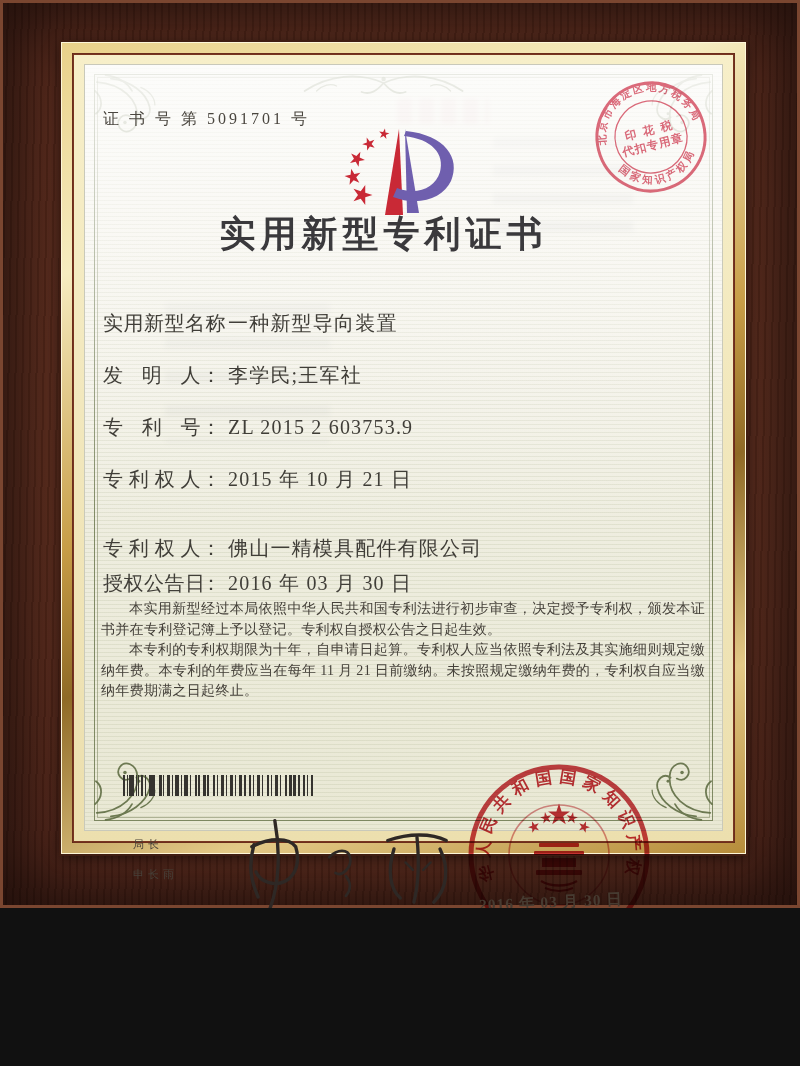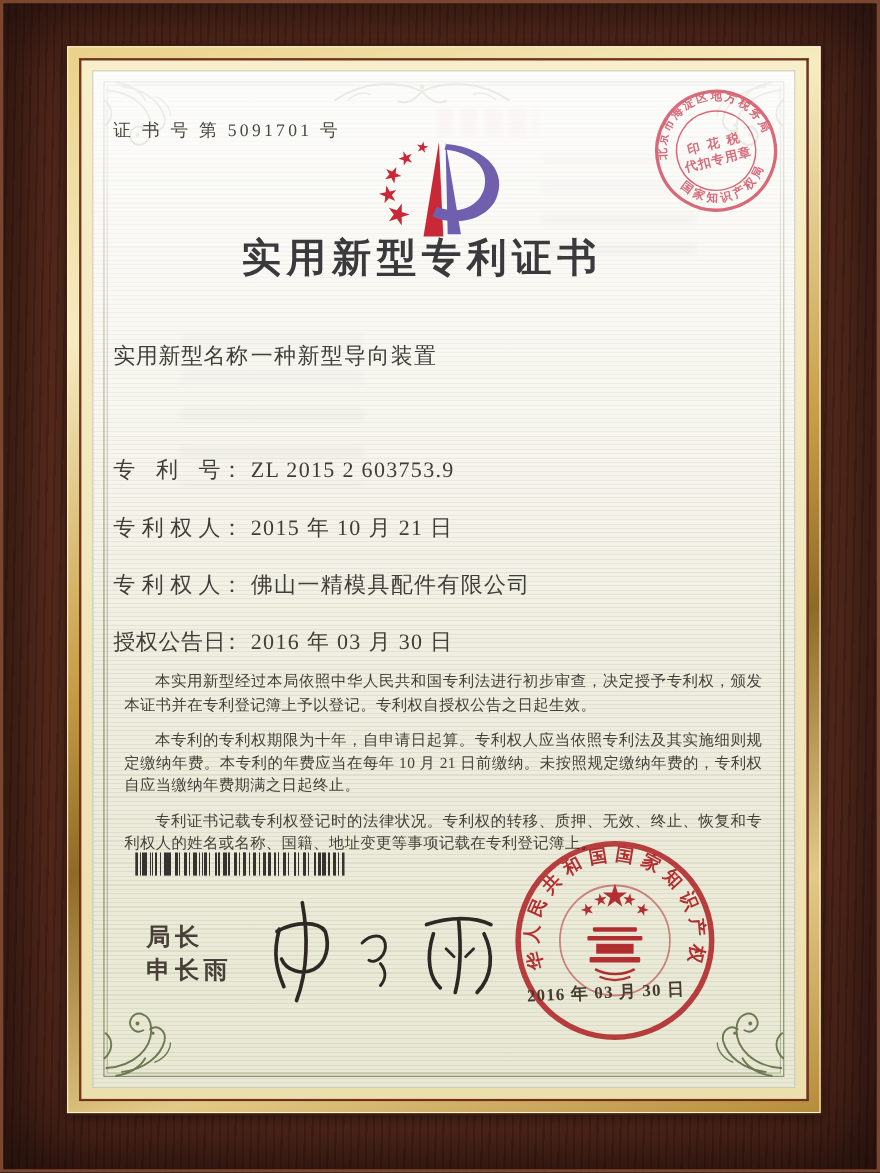--- a/index.html
+++ b/index.html
@@ -1,16 +1,16 @@
 <!DOCTYPE html>
 <html><head>
 <meta charset="utf-8">
 <style>
   html,body{margin:0;padding:0;background:#111;}
-  .scene{position:relative;width:800px;height:1066px;overflow:hidden;
+  .scene{position:relative;width:800px;height:908px;overflow:hidden;
     font-family:"Liberation Serif","DejaVu Serif",serif;
     background:
       repeating-linear-gradient(91deg, rgba(0,0,0,.10) 0 2px, rgba(255,255,255,.02) 2px 7px),
       radial-gradient(135% 115% at 50% 45%, #6b3522 0%, #5a2a1c 40%, #3c1810 78%, #220c07 100%);
   }
   .scene::before{content:'';position:absolute;inset:0;box-shadow:inset 0 0 0 3px #7a4630, inset 0 0 60px 25px rgba(0,0,0,.55);pointer-events:none;}
   
   .gold{position:absolute;inset:42px 54px 54px 61px;
     background:linear-gradient(160deg,#e9d189 0%,#f6ecc0 22%,#c79d46 48%,#8f6a26 62%,#e3c987 82%,#b68c3a 100%);
     box-shadow:0 0 0 2px #3f1d12, inset 0 0 0 1px #fdf6d8, 0 3px 14px rgba(0,0,0,.65);}
@@ -34,26 +34,26 @@
   .swag{position:absolute;top:4px;left:50%;transform:translateX(-62%);width:170px;height:28px;color:#5d6b41;opacity:.65;}
   
   .cert-no{position:absolute;left:18px;top:44px;font-size:16px;letter-spacing:3px;color:#4a463f;}
   .logo{position:absolute;left:244px;top:60px;width:152px;height:98px;}
   .title{position:absolute;left:0;right:40px;top:145px;text-align:center;font-size:36px;font-weight:bold;letter-spacing:5px;color:#3a393c;font-family:Liberation Serif, serif;}
   .field-row{position:absolute;left:18px;font-size:20px;color:#403e38;white-space:nowrap;}
   .field-row .lbl{display:inline-block;width:98px;text-align:justify;text-align-last:justify;letter-spacing:.5px;}
   .field-row .colon{display:inline-block;}
   .field-row .val{margin-left:7px;letter-spacing:1.2px;}
   .body-text{position:absolute;left:16px;top:534px;width:604px;font-size:14px;line-height:20.5px;color:#45413a;text-align:justify;}
-  .body-text p{margin:12px;text-indent:2em;letter-spacing:.3px;}
+  .body-text p{margin:0;text-indent:2em;letter-spacing:.3px;}
   .barcode{position:absolute;left:38px;top:710px;width:190px;height:21px;
     background:
       repeating-linear-gradient(90deg,#35332f 0 2px,transparent 2px 4px,#35332f 4px 5px,transparent 5px 8px,#35332f 8px 11px,transparent 11px 13px,#35332f 13px 14px,transparent 14px 18px),
       repeating-linear-gradient(90deg,transparent 0 6px,#35332f 6px 8px,transparent 8px 15px,#35332f 15px 16px,transparent 16px 23px);}
-  .signer{position:absolute;left:48px;font-size:22px;letter-spacing:4px;color:#474039;font-weight:bold;}
+  .signer{position:absolute;left:48px;font-size:11px;letter-spacing:4px;color:#474039;}
   .signature{position:absolute;left:148px;top:748px;width:230px;height:100px;color:#2e2825;}
   .seal{position:absolute;left:378px;top:694px;width:192px;height:192px;mix-blend-mode:multiply;}
   .seal-date{position:absolute;left:394px;top:826px;width:200px;font-size:15.5px;font-weight:bold;letter-spacing:1px;color:#463b31;transform:rotate(-2.5deg);white-space:nowrap;}
   .footer{position:absolute;left:0;right:48px;top:872px;text-align:center;font-size:13px;letter-spacing:2px;color:#59554c;}
   .stamp{position:absolute;left:508px;top:14px;width:116px;height:116px;transform:rotate(-14deg);mix-blend-mode:multiply;opacity:.92;}
   
   .ghost{position:absolute;pointer-events:none;border-radius:4px;}
   .ghost.g1{left:312px;top:33px;width:92px;height:26px;filter:blur(2px);opacity:.45;
     background:repeating-linear-gradient(90deg, rgba(206,128,150,.35) 0 15px, transparent 15px 22px);}
   .ghost.g2{left:408px;top:72px;width:140px;height:108px;filter:blur(2px);opacity:.5;
@@ -133,37 +133,39 @@
         <polygon points="76,4 90,88 78,88"></polygon>
         <path d="M77,6 C116,10 132,33 122,56 C114,73 90,82 64,72 L68,63 C88,71 106,63 111,47 C116,29 103,14 75,11 Z"></path>
       </g>
     </svg>
 
     <div class="title">实用新型专利证书</div>
 
     <div class="field-row" style="top:245px">
       <span class="lbl">实用新型名称</span><span class="colon">：</span><span class="val">一种新型导向装置</span>
     </div>
+    <div class="field-row" style="top:297px">
+      <span class="lbl">发明人</span><span class="colon">：</span><span class="val">李学民;王军社</span>
+    </div>
     <div class="field-row" style="top:349px">
       <span class="lbl">专利号</span><span class="colon">：</span><span class="val">ZL 2015 2 603753.9</span>
     </div>
     <div class="field-row" style="top:401px">
       <span class="lbl">专利权人</span><span class="colon">：</span><span class="val">2015 年 10 月 21 日</span>
     </div>
-    <div class="field-row" style="top:453px">
+    <div class="field-row" style="top:470px">
       <span class="lbl">专利权人</span><span class="colon">：</span><span class="val">佛山一精模具配件有限公司</span>
     </div>
     <div class="field-row" style="top:505px">
       <span class="lbl">授权公告日</span><span class="colon">：</span><span class="val">2016 年 03 月 30 日</span>
     </div>
 
     <div class="body-text">
       <p>本实用新型经过本局依照中华人民共和国专利法进行初步审查，决定授予专利权，颁发本证书并在专利登记簿上予以登记。专利权自授权公告之日起生效。</p>
-      <p>本专利的专利权期限为十年，自申请日起算。专利权人应当依照专利法及其实施细则规定缴纳年费。本专利的年费应当在每年 10 月 21 日前缴纳。未按照规定缴纳年费的，专利权自应当缴纳年费期满之日起终止。</p>
-      <p>专利证书记载专利权登记时的法律状况。专利权的转移、质押、无效、终止、恢复和专利权人的姓名或名称、国籍、地址变更等事项记载在专利登记簿上。</p>
+      <p>本专利的专利权期限为十年，自申请日起算。专利权人应当依照专利法及其实施细则规定缴纳年费。本专利的年费应当在每年 11 月 21 日前缴纳。未按照规定缴纳年费的，专利权自应当缴纳年费期满之日起终止。</p>
     </div>
 
     <div class="barcode"></div>
 
     <div class="signer" style="top:772px">局长</div>
     <div class="signer" style="top:802px">申长雨</div>
 
     <svg class="signature" viewBox="0 0 220 95" fill="none" stroke="currentColor" stroke-width="3.2" stroke-linecap="round">
       <path d="M20,30 C14,52 18,66 24,80"></path>
       <path d="M18,32 C34,23 54,23 60,32 C64,45 61,59 50,65 C40,70 26,66 22,56"></path>

